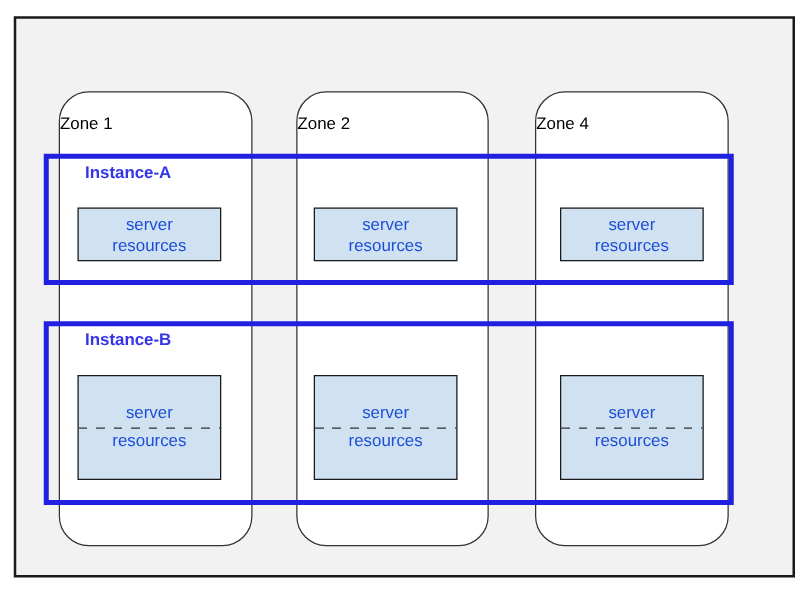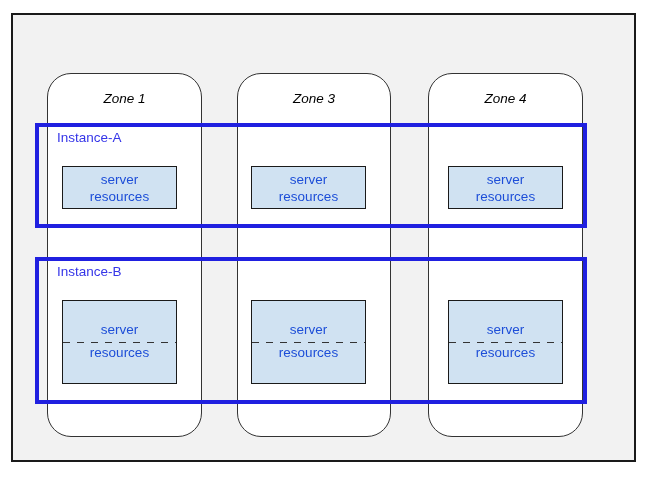--- a/index.html
+++ b/index.html
@@ -46,41 +46,39 @@
     border-radius: 24px;
   }
   .zone-1 { left: 47px;  width: 155px; }
   .zone-2 { left: 237px; width: 154px; }
   .zone-3 { left: 428px; width: 155px; }
   .zone-label {
     position: absolute;
     top: 17px;
     left: 0;
     width: 100%;
-    text-align: center;
     font-size: 13.5px;
     color: #000000;
-    font-style: italic;
   }
   
   .instance {
     position: absolute;
     left: 35px;
     width: 552px;
     box-sizing: border-box;
     border: 4px solid #2020e0;
     background: transparent;
   }
   .instance-a { top: 123px; height: 105px; }
   .instance-b { top: 257px; height: 147px; }
   .instance-label {
     position: absolute;
-    left: 57px;
+    left: 68px;
     font-size: 13.5px;
-    font-weight: normal;
+    font-weight: bold;
     color: #3535e8;
     white-space: nowrap;
   }
   .instance-a-label { top: 130px; }
   .instance-b-label { top: 264px; }
   
   .resource {
     position: absolute;
     box-sizing: border-box;
     background: #d0e2f2;
@@ -139,21 +137,21 @@
 
 <div class="stage">
 
   <div class="region"></div>
 
 
   <div class="zone zone-1">
     <div class="zone-label">Zone 1</div>
   </div>
   <div class="zone zone-2">
-    <div class="zone-label">Zone 3</div>
+    <div class="zone-label">Zone 2</div>
   </div>
   <div class="zone zone-3">
     <div class="zone-label">Zone 4</div>
   </div>
 
   <div class="instance instance-a"></div>
   <div class="instance instance-b"></div>
 
   <div class="instance-label instance-a-label">Instance-A</div>
   <div class="instance-label instance-b-label">Instance-B</div>

